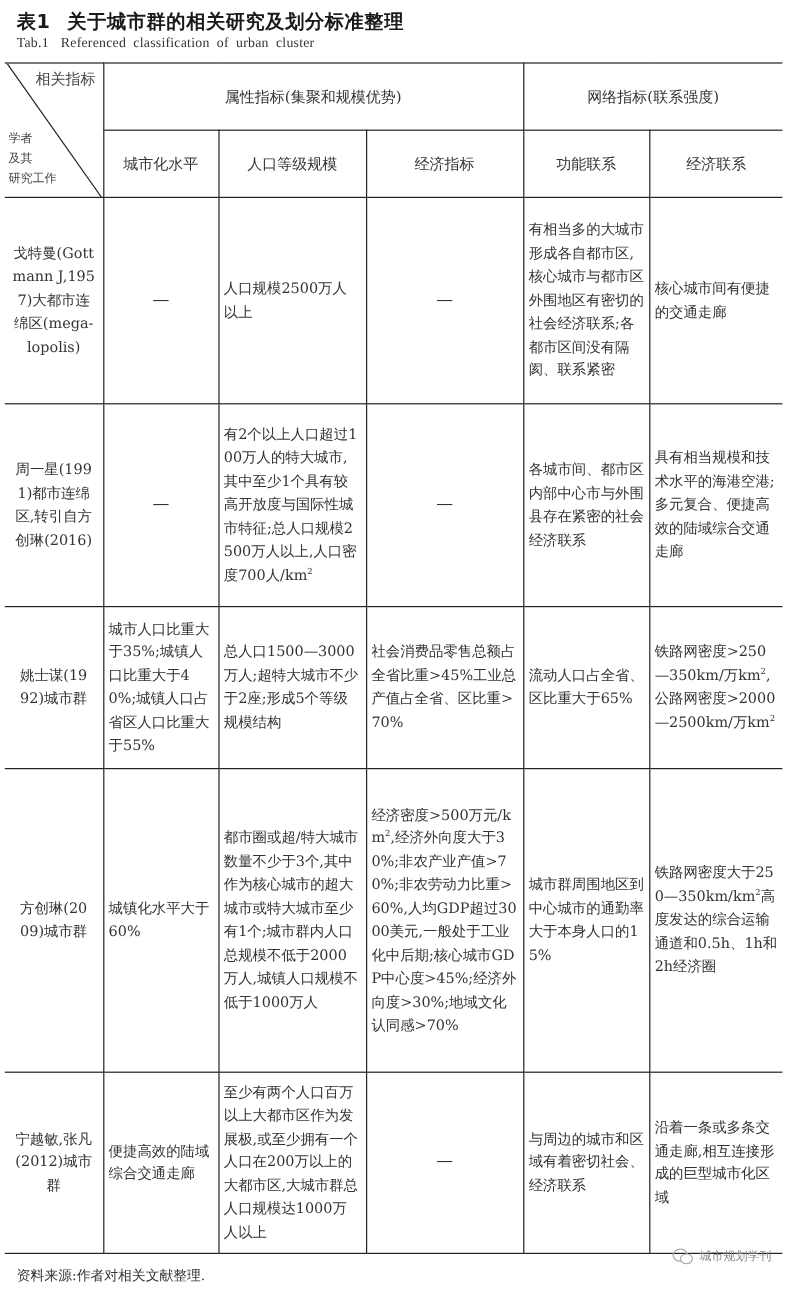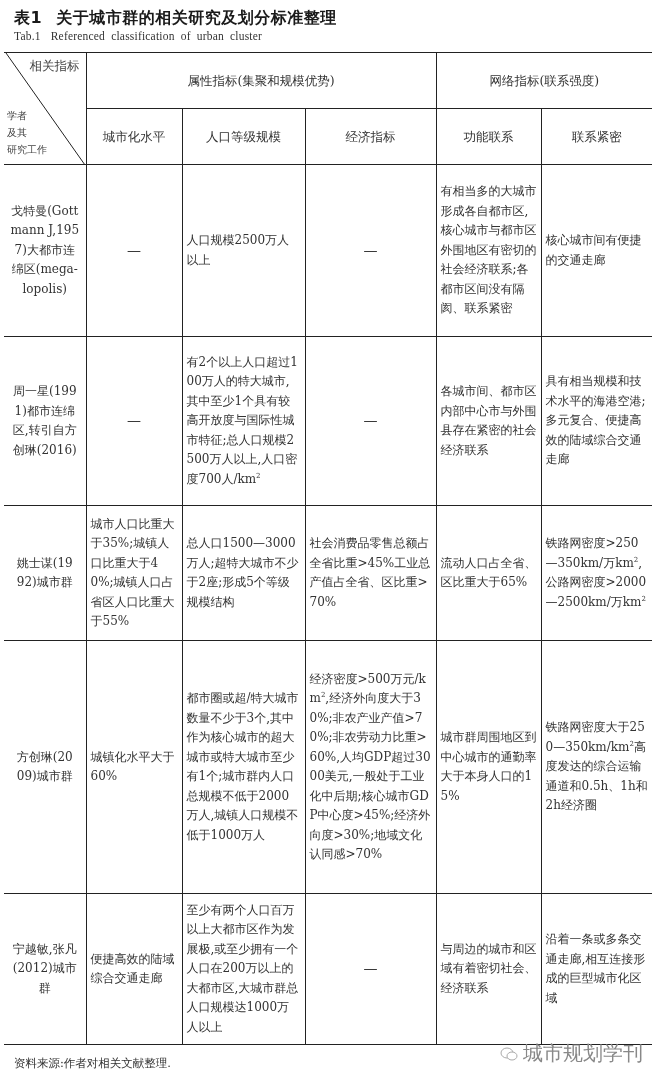--- a/index.html
+++ b/index.html
@@ -46,21 +46,21 @@
   .diag-bottom {
     position: absolute; left: 3px; bottom: 6px; font-size: 10px; line-height: 17px;
     font-family: "DejaVu Sans", sans-serif; color: #444;
   }
   sup { font-size: 7px; line-height: 0; }
   .source {
     position: absolute; left: 14px; top: 1056px; font-size: 11.5px; color: #333;
     font-family: "DejaVu Serif", serif;
   }
   .watermark {
-    position: absolute; right: 20px; top: 1040px; font-size: 20px; color: #888;
+    position: absolute; right: 20px; top: 1040px; font-size: 10px; color: #888;
     font-family: "DejaVu Sans", sans-serif; display: flex; align-items: center; gap: 5px;
   }
   .watermark .wm-icon { width: 18px; height: 14px; }
 </style>
 </head>
 <body>
 
 <div class="title-cn">
   <span class="num">表1</span><span>关于城市群的相关研究及划分标准整理</span>
 </div>
@@ -91,21 +91,21 @@
       </div>
     </td>
     <td colspan="3" class="hdr">属性指标(集聚和规模优势)</td>
     <td colspan="2" class="hdr">网络指标(联系强度)</td>
   </tr>
   <tr style="height:56px">
     <td class="hdr">城市化水平</td>
     <td class="hdr">人口等级规模</td>
     <td class="hdr">经济指标</td>
     <td class="hdr">功能联系</td>
-    <td class="hdr">联系紧密</td>
+    <td class="hdr">经济联系</td>
   </tr>
 
   <tr style="height:172px">
     <td class="scholar" style="padding:2px 6px">戈特曼(Gottmann J,1957)大都市连绵区(mega-lopolis)</td>
     <td class="dash">—</td>
     <td>人口规模2500万人以上</td>
     <td class="dash">—</td>
     <td>有相当多的大城市形成各自都市区,核心城市与都市区外围地区有密切的社会经济联系;各都市区间没有隔阂、联系紧密</td>
     <td>核心城市间有便捷的交通走廊</td>
   </tr>

